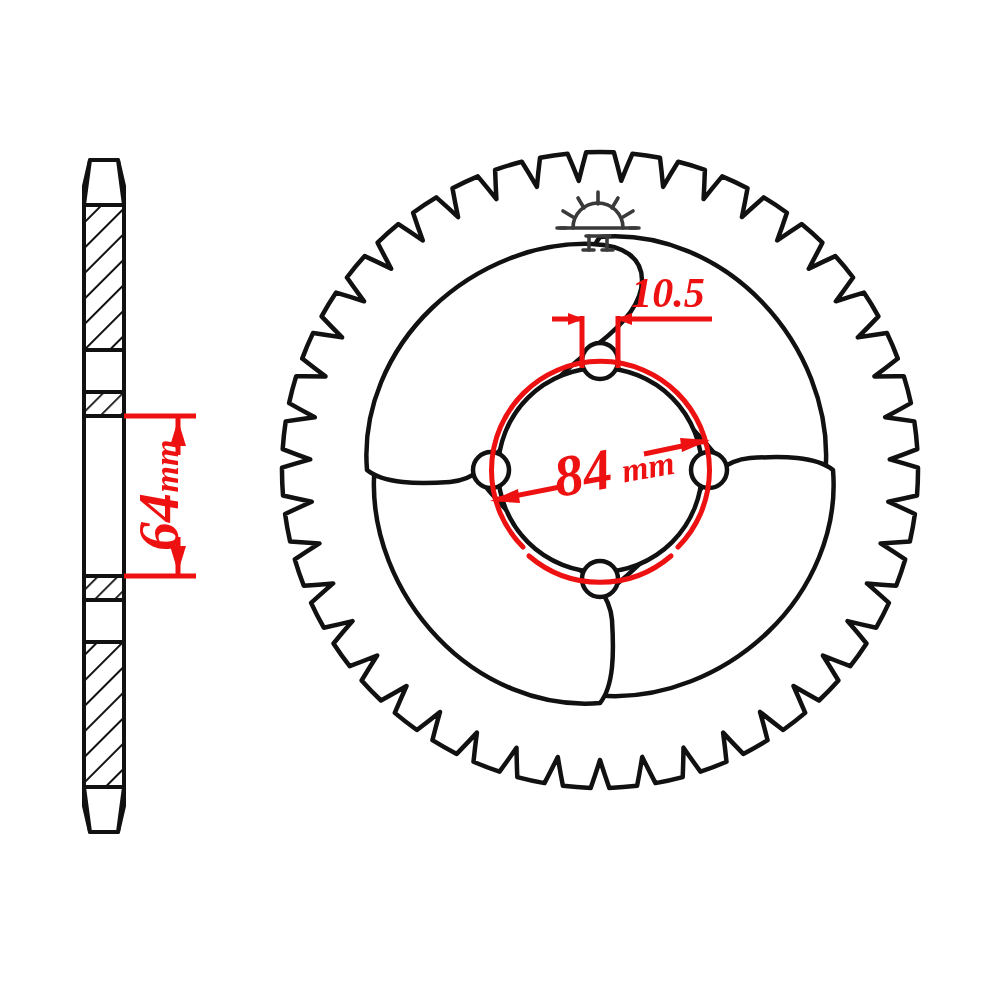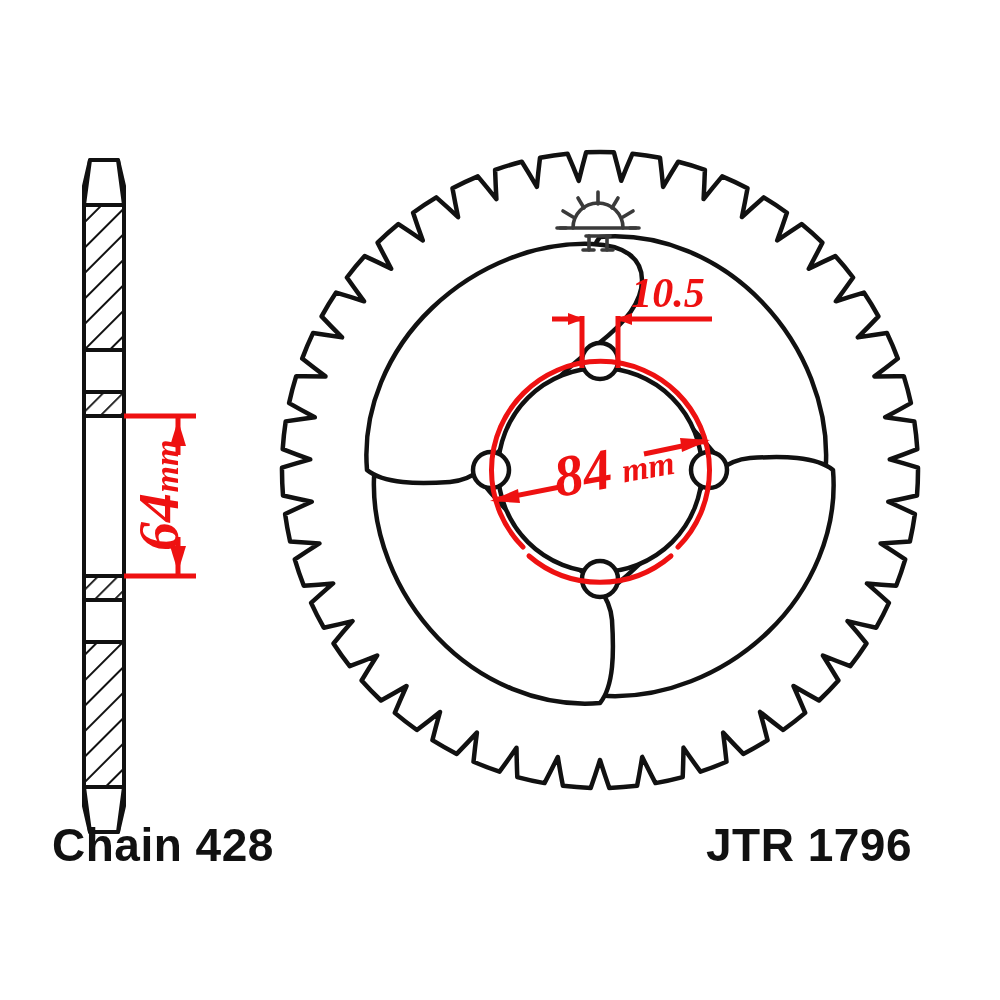--- a/index.html
+++ b/index.html
@@ -192,17 +192,15 @@
 
       <line x1="552" y1="319" x2="582" y2="319" stroke="#ee1111" stroke-width="5"></line>
       <line x1="618" y1="319" x2="712" y2="319" stroke="#ee1111" stroke-width="5"></line>
       <polygon points="584,319 568,313 568,325" fill="#ee1111"></polygon>
       <polygon points="616,319 632,313 632,325" fill="#ee1111"></polygon>
       <text x="668" y="307" fill="#ee1111" font-family="Liberation Serif, serif" font-style="italic" font-weight="bold" font-size="42" text-anchor="middle">10.5</text>
     </g>
 
   </svg>
 
-  <div class="label-text" id="chain-label">Chain 428</div>
-
-  <div class="label-text" id="part-label">JTR 1796</div>
+
 
 </div>
 
 </body></html>

